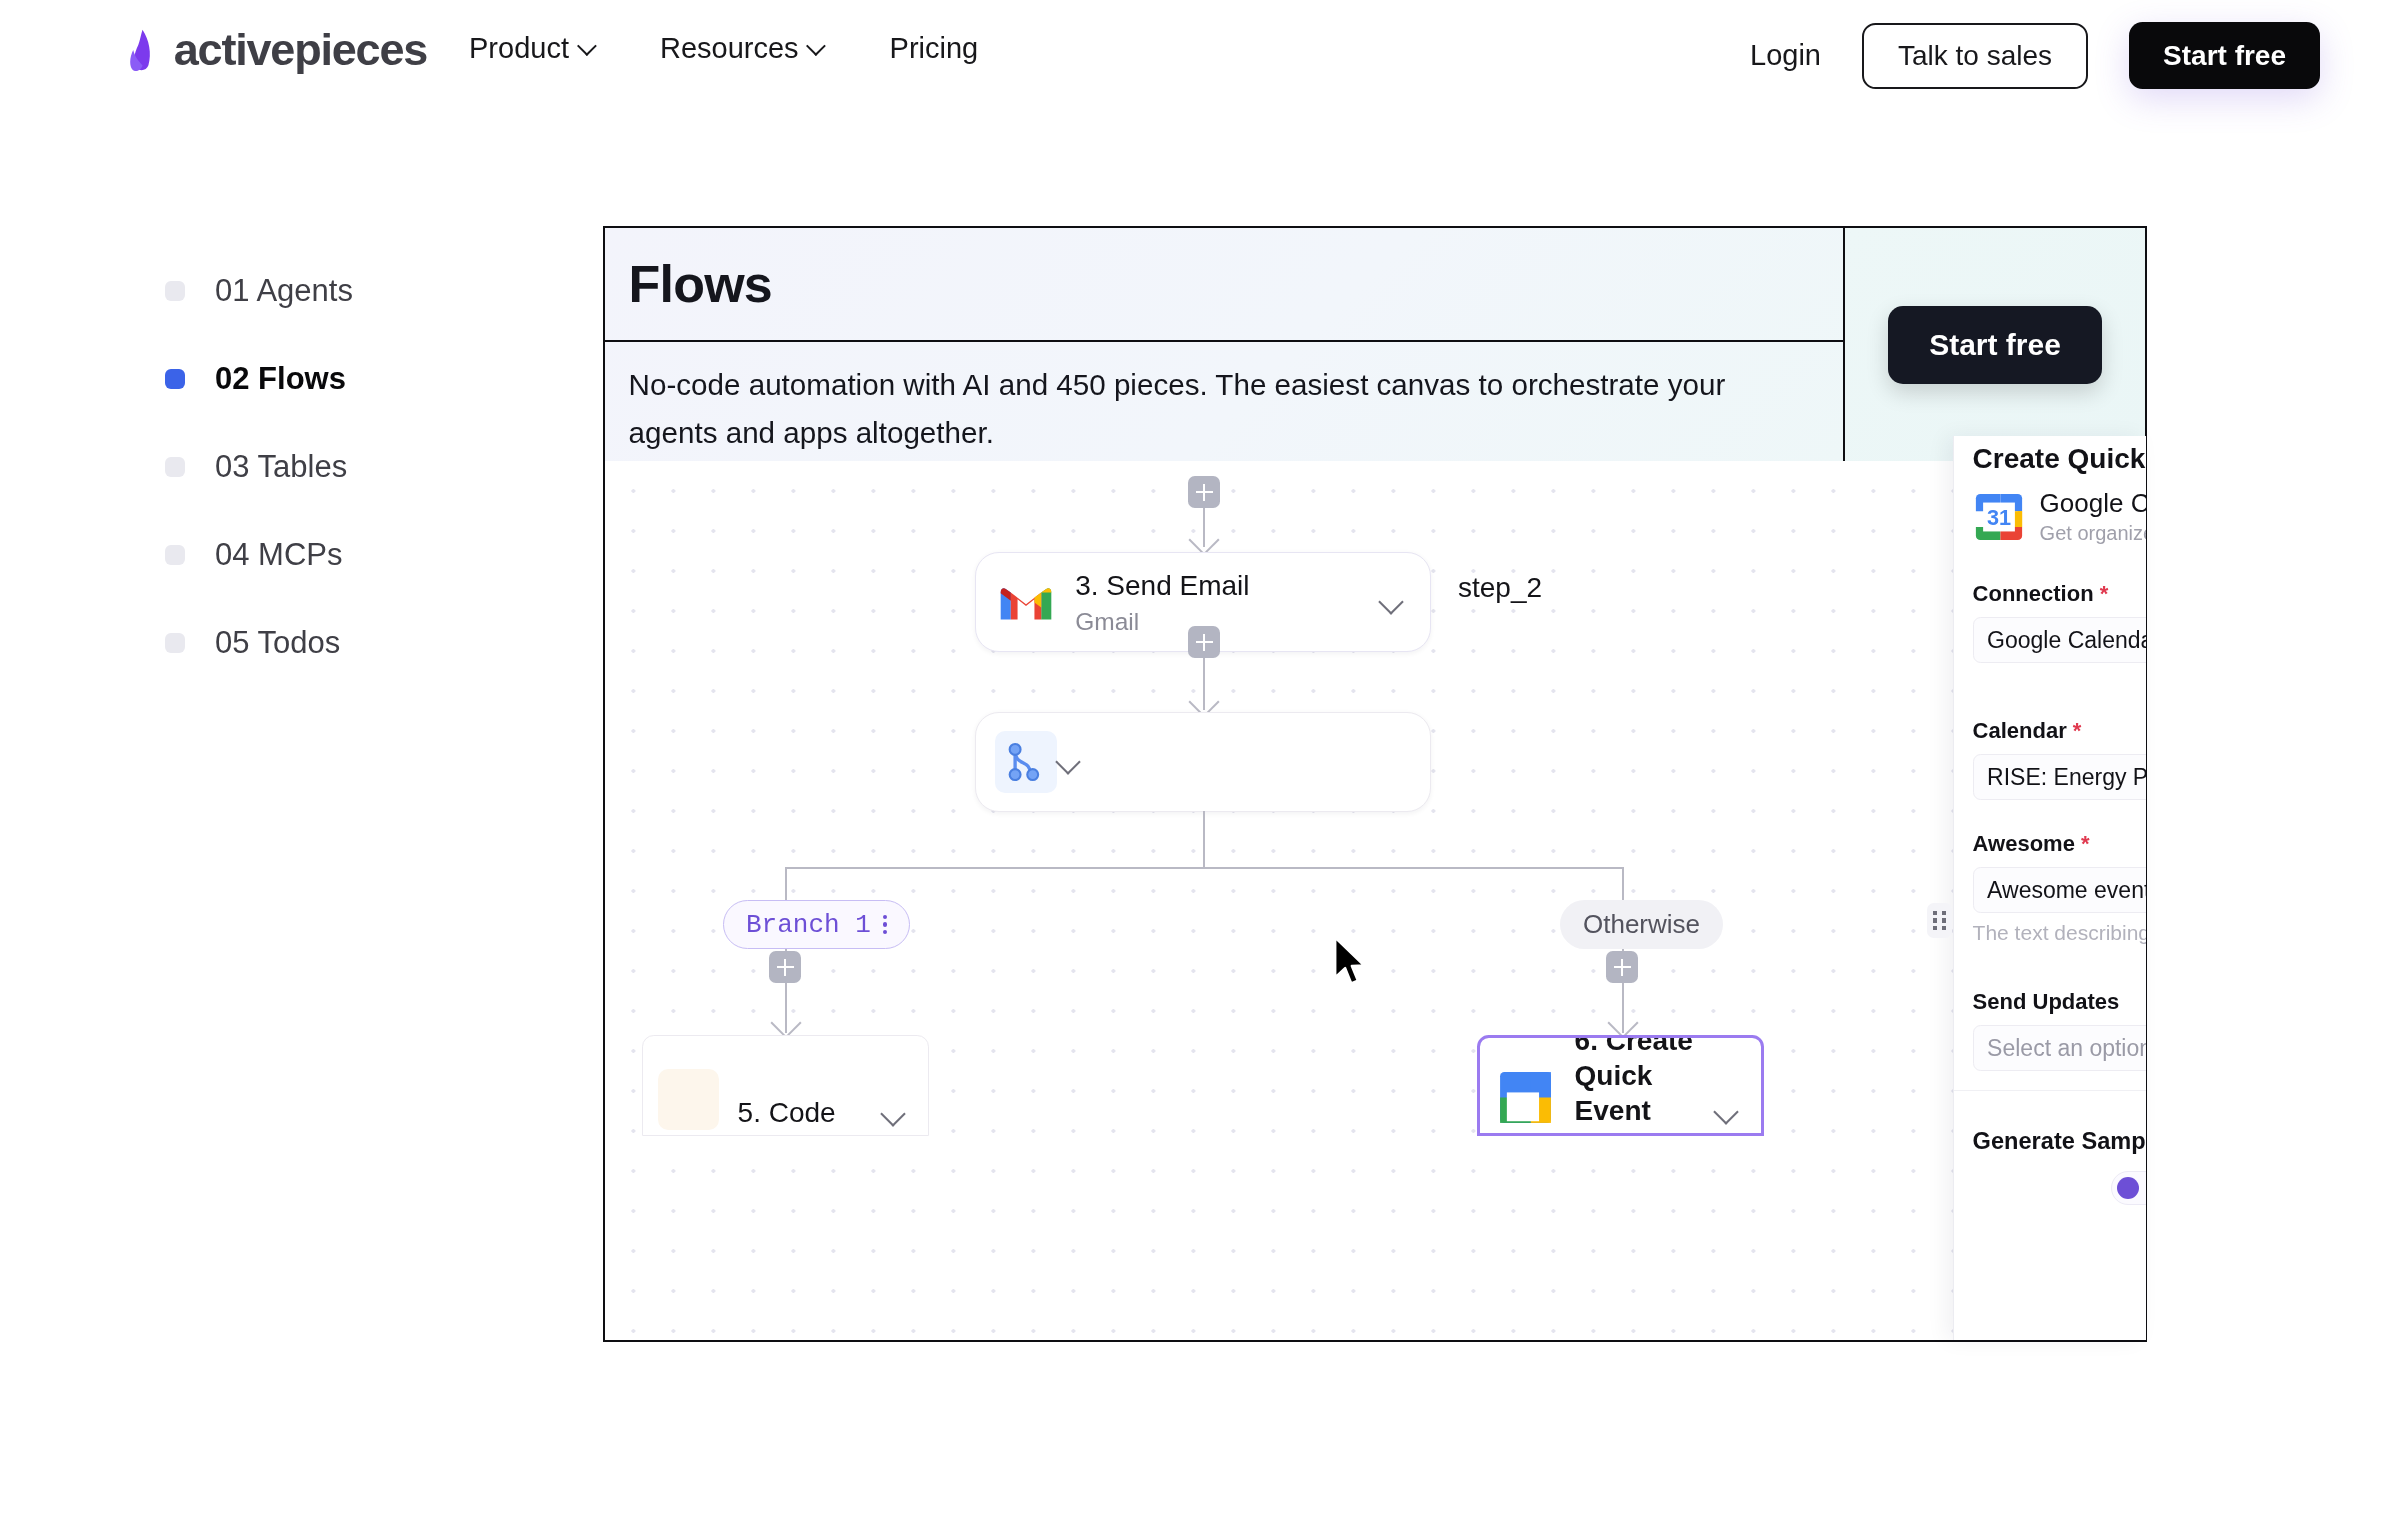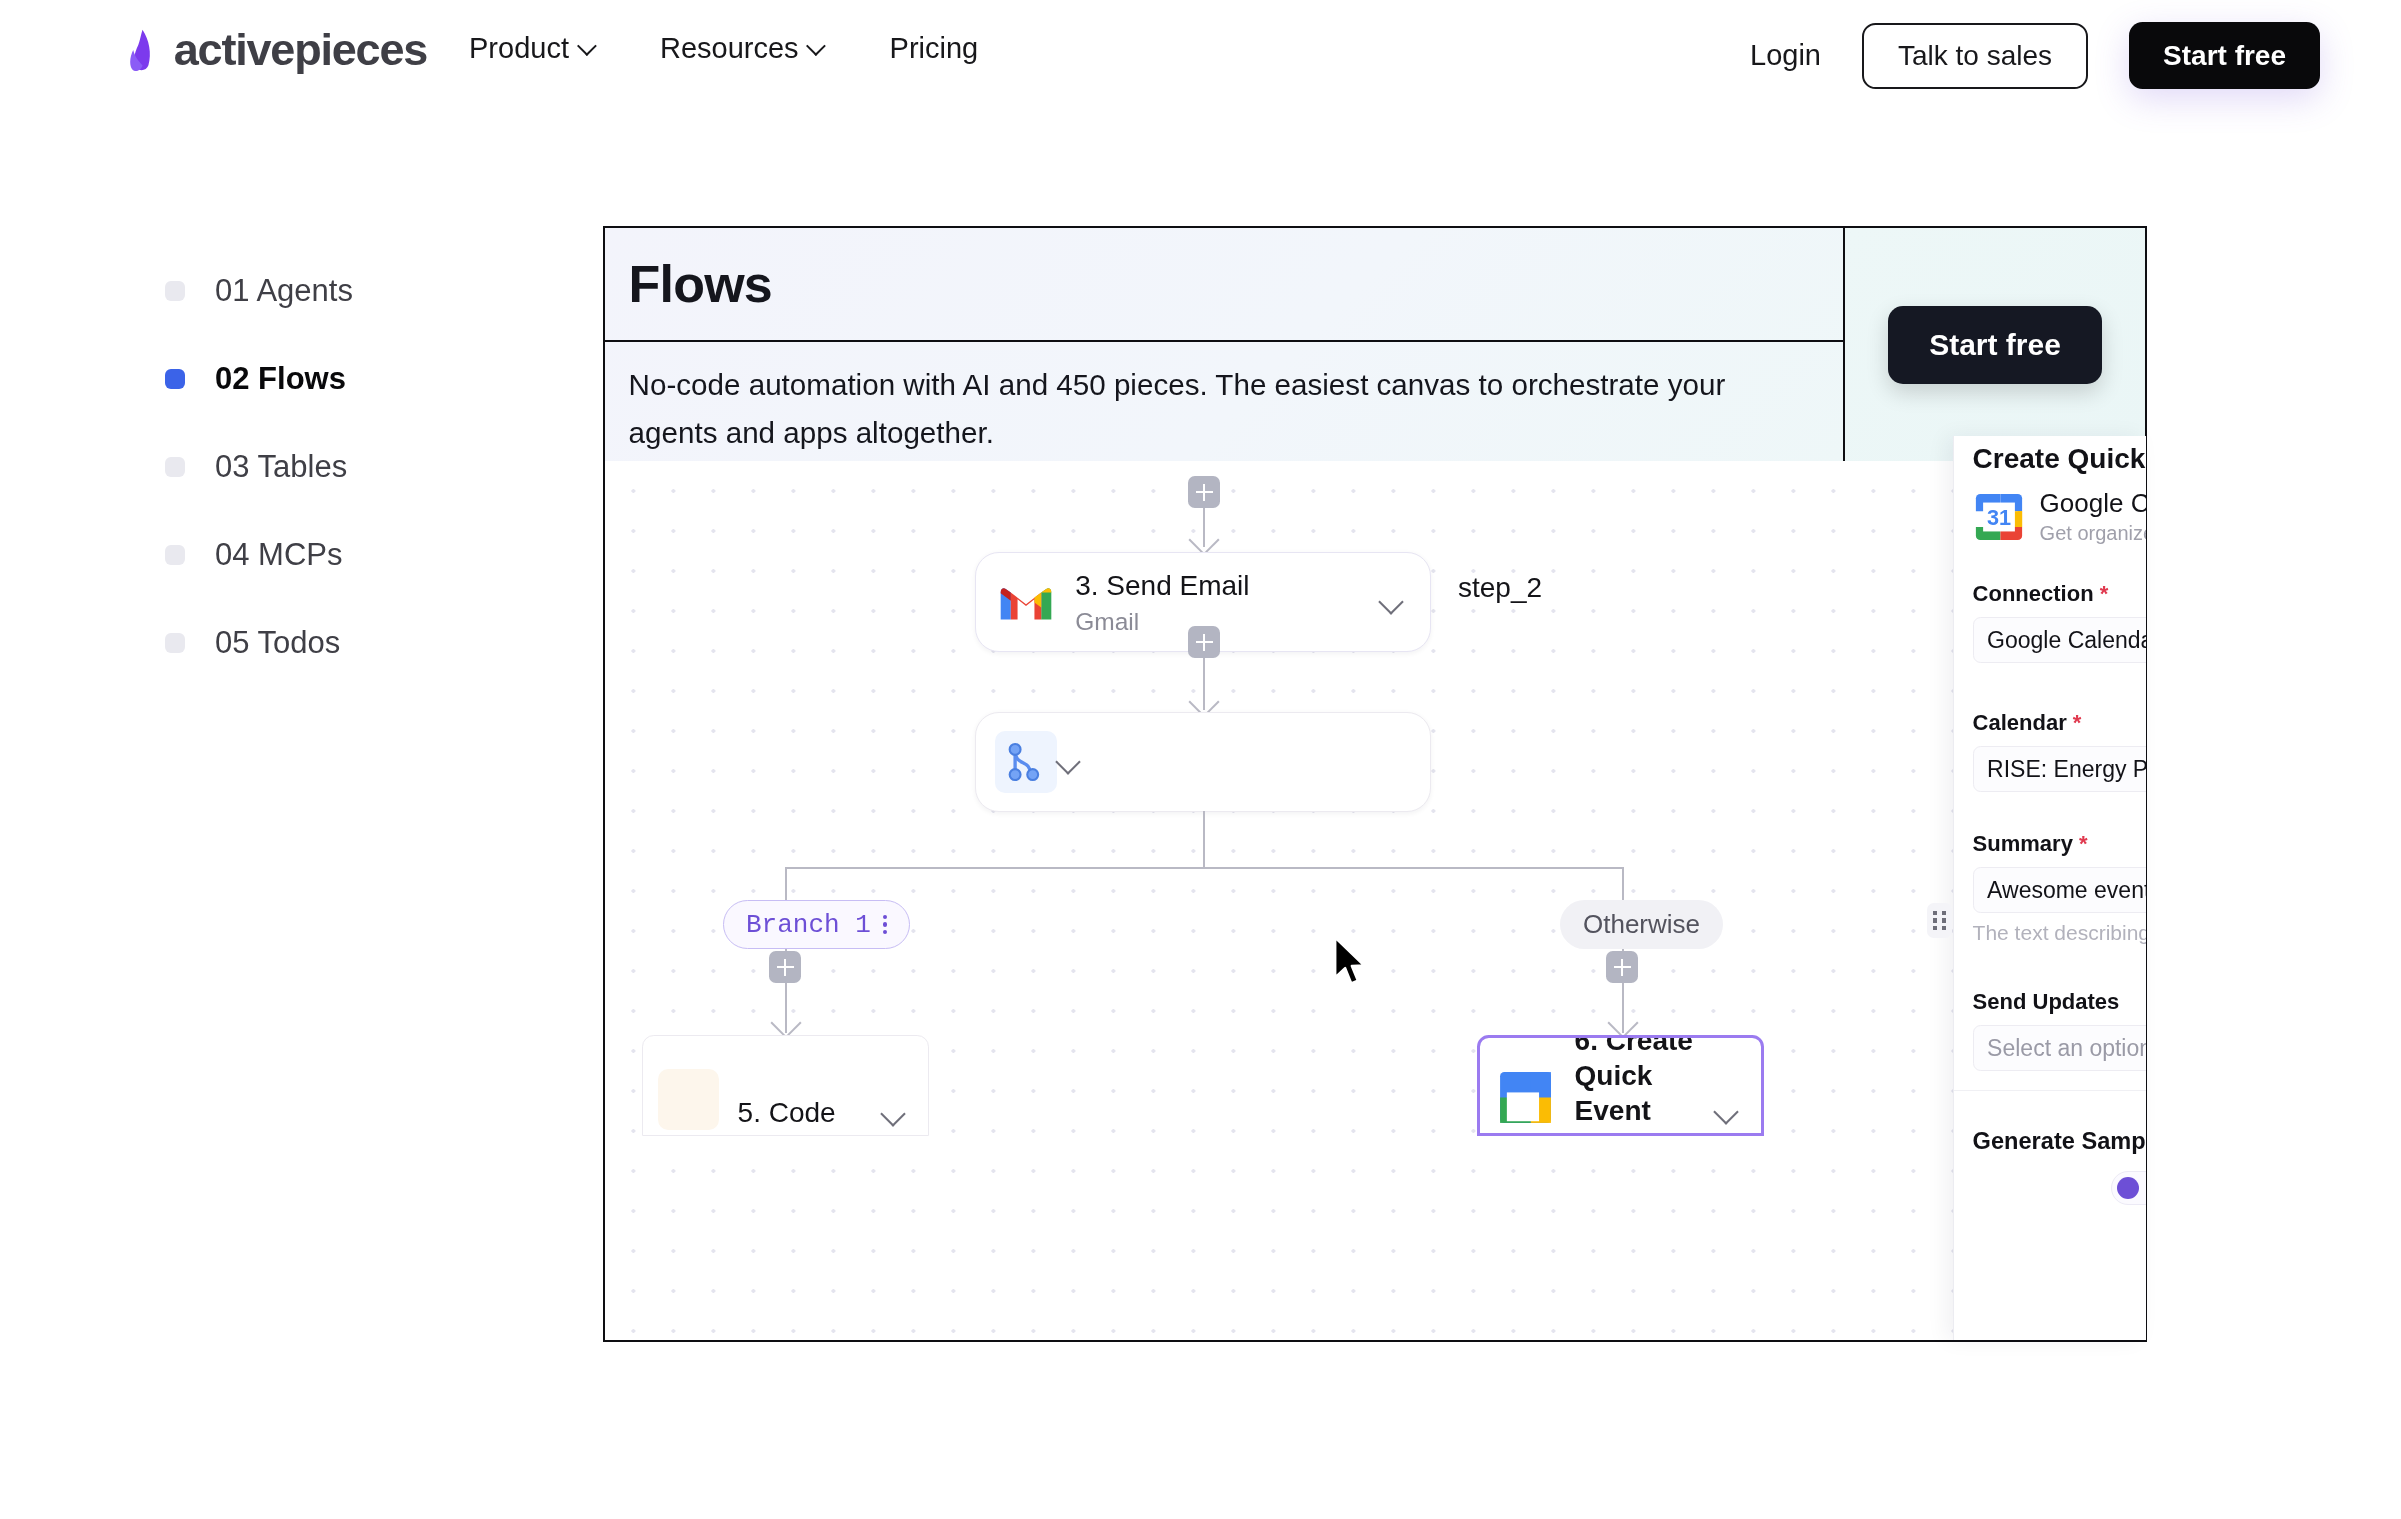--- a/index.html
+++ b/index.html
@@ -382,30 +382,30 @@
     </span>
   </div>
 
   <div class="field" style="top:145px;">
     <div class="field-label">
       <span>Connection</span><span class="req"> *</span>
     </div>
     <div class="field-box">Google Calendar</div>
   </div>
 
-  <div class="field" style="top:274px;">
+  <div class="field" style="top:282px;">
     <div class="field-label">
       <span>Calendar</span><span class="req"> *</span>
     </div>
     <div class="field-box">RISE: Energy Peaks</div>
   </div>
 
   <div class="field" style="top:395px;">
     <div class="field-label">
-      <span>Summary</span><span class="req"> *</span>
+      <span>Awesome</span><span class="req"> *</span>
     </div>
     <div class="field-box">Awesome event</div>
     <div class="field-hint">The text describing the e</div>
   </div>
 
   <div class="field" style="top:553px;">
     <div class="field-label">Send Updates</div>
     <div class="field-box placeholder">Select an option</div>
   </div>
 

